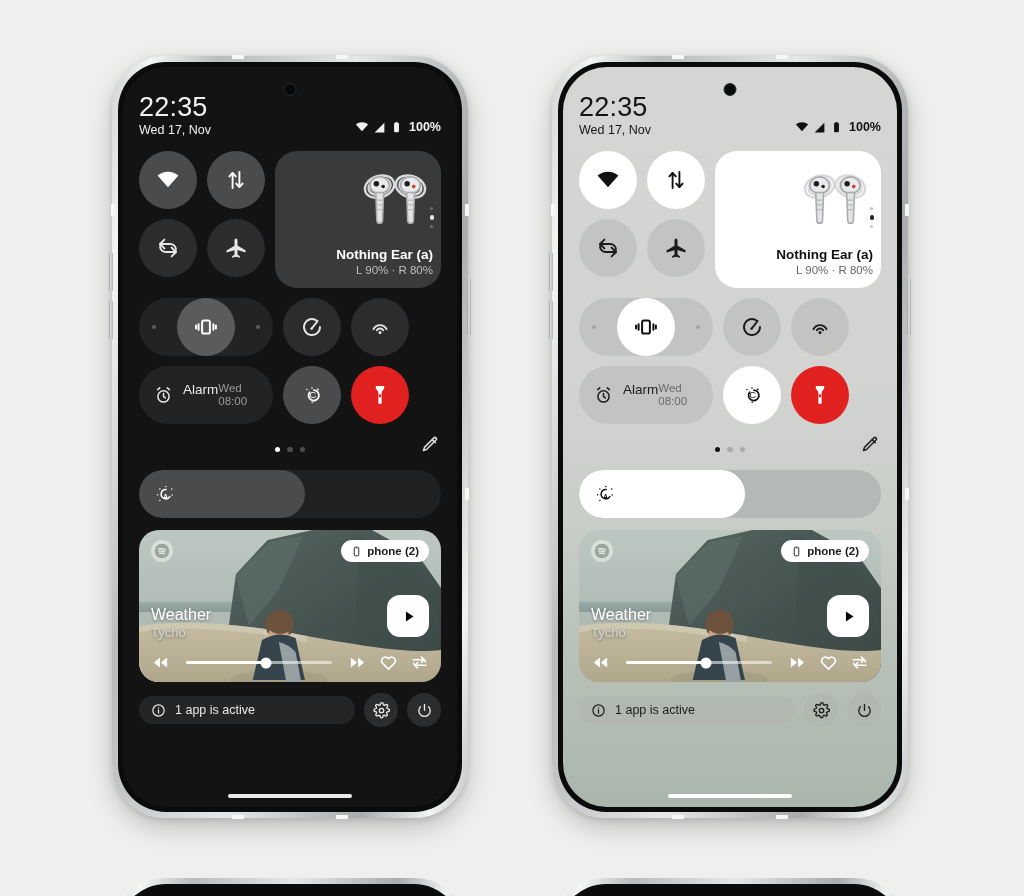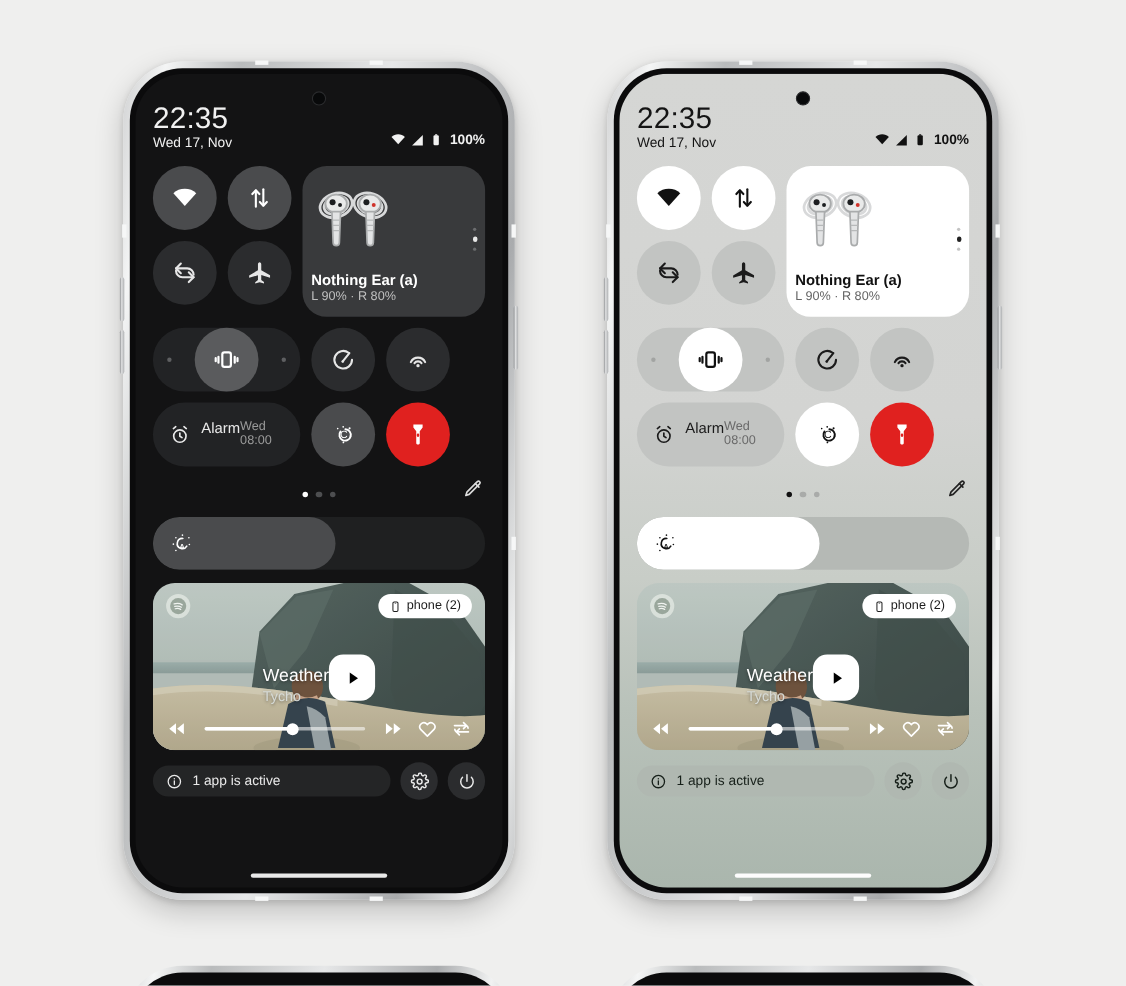--- a/index.html
+++ b/index.html
@@ -83,21 +83,21 @@
   .dark .tile-on  { background:#4a4b4d; color:#fff; }
   .light .tile-off{ background:#c2c4c2; color:#1b1b1b; }
   .light .tile-on { background:#ffffff; color:#111; }
 
   .left-col { display:flex; flex-direction:column; gap:10px; }
   .lcol-row { display:flex; gap:10px; }
 
   
   .buds {
     flex:1; border-radius:22px; position:relative;
-    display:flex; flex-direction:column; align-items:flex-start; justify-content:center;
+    display:flex; flex-direction:column; align-items:flex-end; justify-content:center;
     padding:10px 8px 12px;
   }
   .dark .buds { background:#393a3c; }
   .light .buds{ background:#fff; }
   .buds-name { font-size:13.5px; font-weight:700; margin-top:4px; }
   .buds-batt { font-size:11.5px; margin-top:2px; }
   .dark .buds-name { color:#fff; } .dark .buds-batt { color:#bfbfbf; }
   .light .buds-name{ color:#111; } .light .buds-batt{ color:#666; }
   .buds-dots { position:absolute; right:7px; top:56px; display:flex; flex-direction:column; gap:5px; align-items:center; }
   .bd { width:3px; height:3px; border-radius:50%; }
@@ -159,23 +159,23 @@
   .light .bright-fill{ background:#fff; color:#111; }
 
   
   .media { margin-top:12px; height:152px; border-radius:20px; overflow:hidden; position:relative; }
   .media-art { position:absolute; inset:0; }
   .media-over { position:absolute; inset:0; padding:10px 12px; display:flex; flex-direction:column; }
   .media-top { display:flex; justify-content:space-between; align-items:flex-start; }
   .spotify { width:22px; height:22px; border-radius:50%; background:rgba(225,230,225,.82); display:flex; align-items:center; justify-content:center; }
   .chip {
     background:#fff; color:#1c1c1c; border-radius:13px; height:22px;
-    display:flex; align-items:center; gap:5px; padding:0 10px; font-size:11.5px; font-weight:400;
-  }
-  .media-mid { flex:1; display:flex; align-items:flex-end; justify-content:center; }
+    display:flex; align-items:center; gap:5px; padding:0 10px; font-size:11.5px; font-weight:700;
+  }
+  .media-mid { flex:1; display:flex; align-items:flex-end; justify-content:space-between; }
   .track { line-height:1.15; }
   .track-title { font-size:16px; color:#fff; font-weight:400; text-shadow:0 1px 3px rgba(0,0,0,.45); }
   .track-artist{ font-size:13px; color:#d6dad6; margin-top:2px; text-shadow:0 1px 3px rgba(0,0,0,.45); }
   .play-btn { width:42px; height:42px; border-radius:13px; background:#fff; display:flex; align-items:center; justify-content:center; margin-bottom:4px; }
   .media-ctl { display:flex; align-items:center; gap:12px; margin-top:12px; color:#fff; }
   .seek { flex:1; height:3px; background:rgba(255,255,255,.55); border-radius:2px; position:relative; margin:0 4px; }
   .seek-fill { position:absolute; left:0; top:0; bottom:0; background:#fff; border-radius:2px; }
   .seek-knob { position:absolute; top:50%; width:11px; height:11px; border-radius:50%; background:#fff; transform:translate(-50%,-50%); }
 
   

